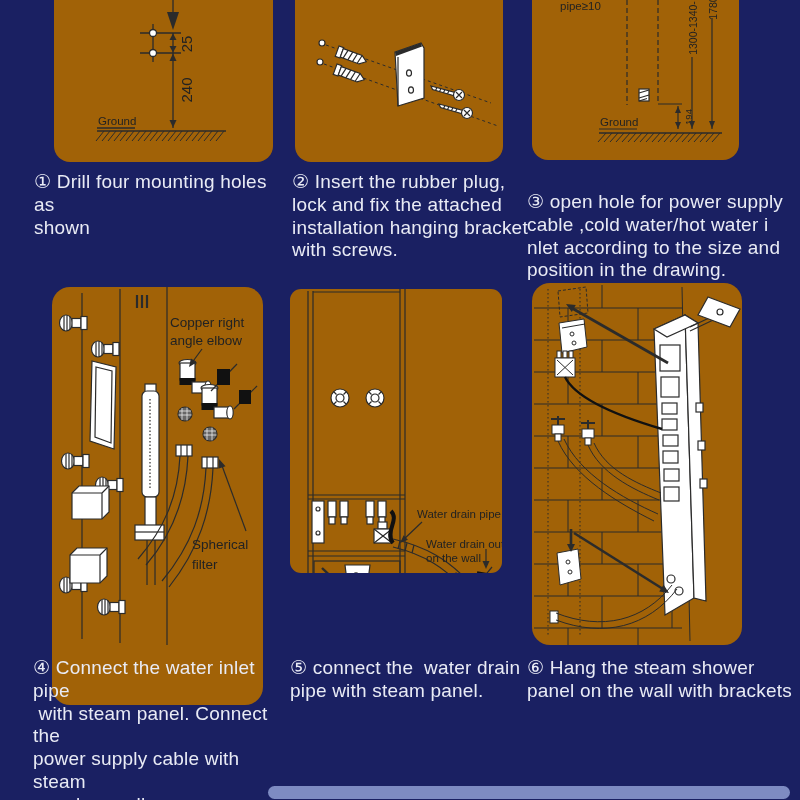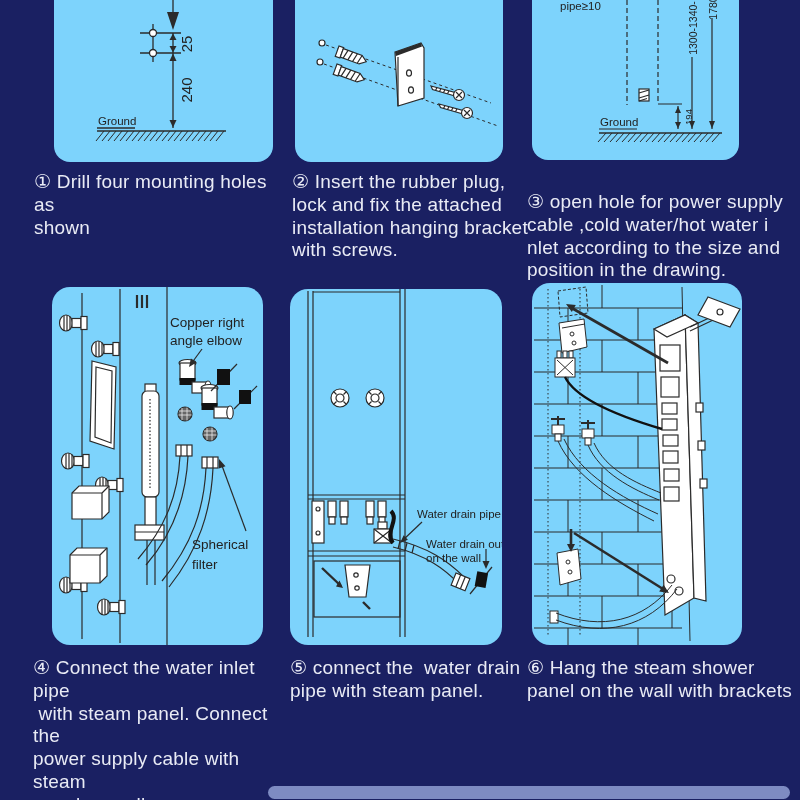--- a/index.html
+++ b/index.html
@@ -1,29 +1,29 @@
 <!DOCTYPE html>
 <html><head>
 <meta charset="utf-8">
 <style>
   html,body{margin:0;padding:0;}
   body{width:800px;height:800px;overflow:hidden;}
   .stage{position:relative;width:800px;height:800px;background:#1a2062;
          font-family:"Liberation Sans","DejaVu Sans",sans-serif;}
-  .panel{position:absolute;background:#7dd3fc;overflow:hidden;text-align:center;}
+  .panel{position:absolute;background:#a16207;overflow:hidden;text-align:center;}
   .panel svg{display:block;}
   .panel svg text{font-family:"Liberation Sans","DejaVu Sans",sans-serif;fill:#222;stroke:none;}
   .caption{position:absolute;color:#e9ebf5;font-size:19px;line-height:1.2;
            white-space:pre-wrap;letter-spacing:0.2px;}
   
   #p1{left:54px;top:0;width:219px;height:162px;border-radius:0 0 16px 16px;}
   #p2{left:295px;top:0;width:208px;height:162px;border-radius:0 0 16px 16px;}
   #p3{left:532px;top:0;width:207px;height:160px;border-radius:0 0 16px 16px;}
-  #p4{left:52px;top:287px;width:211px;height:358px;border-radius:18px;}
-  #p5{left:290px;top:289px;width:212px;height:356px;border-radius:18px;}
+  #p4{left:52px;top:287px;width:211px;height:418px;border-radius:18px;}
+  #p5{left:290px;top:289px;width:212px;height:284px;border-radius:11px;}
   #p6{left:532px;top:283px;width:210px;height:362px;border-radius:18px;}
   #c1{left:34px;top:171px;width:252px;}
   #c2{left:292px;top:171px;width:240px;}
   #c3{left:527px;top:171px;width:258px;margin-top:20px;}
   #c4{left:33px;top:657px;width:258px;}
   #c5{left:290px;top:657px;width:238px;}
   #c6{left:527px;top:657px;width:268px;}
   .scrollbar{position:absolute;left:268px;top:786px;width:522px;height:13px;
              background:#7e8bc2;border-radius:7px;}
 </style>

